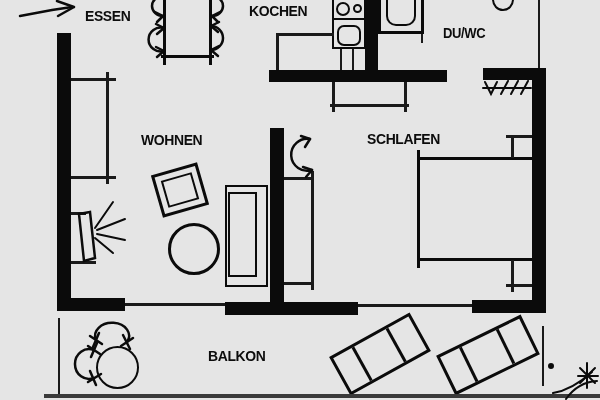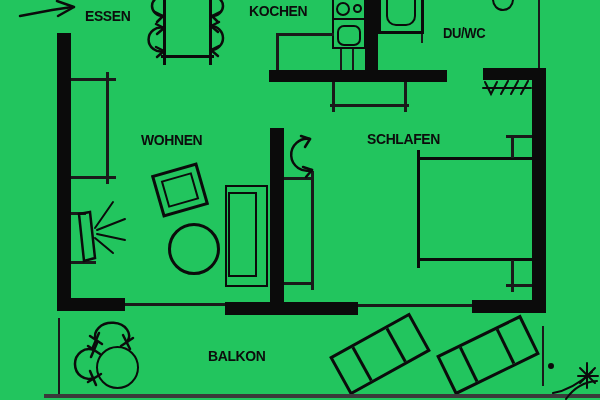--- a/index.html
+++ b/index.html
@@ -1,17 +1,17 @@
 <!DOCTYPE html>
 <html><head>
 <meta charset="utf-8">
 <style>
   html,body{margin:0;padding:0;background:#fff;}
   *{box-sizing:border-box;}
-  #plan{position:relative;width:600px;height:400px;background:#22c55e;overflow:hidden;
+  #plan{position:relative;width:600px;height:400px;background:#e5e5e5;overflow:hidden;
         font-family:"Liberation Sans",sans-serif;}
   .wall{position:absolute;background:#0b0b0b;z-index:3;}
   .line{position:absolute;background:#0b0b0b;z-index:2;}
   .thin{position:absolute;background:#1a1a1a;z-index:2;}
   .outline{position:absolute;border:3px solid #0b0b0b;background:transparent;z-index:1;}
   .outline2{position:absolute;border:2.5px solid #0b0b0b;background:transparent;z-index:1;}
   .circle{border-radius:50%;}
   .label{position:absolute;font-weight:bold;font-size:15px;color:#0c0c0c;letter-spacing:-0.4px;
          transform:scaleX(.93);transform-origin:left top;white-space:nowrap;z-index:5;}
   svg.ov{position:absolute;left:0;top:0;z-index:4;pointer-events:none;}

